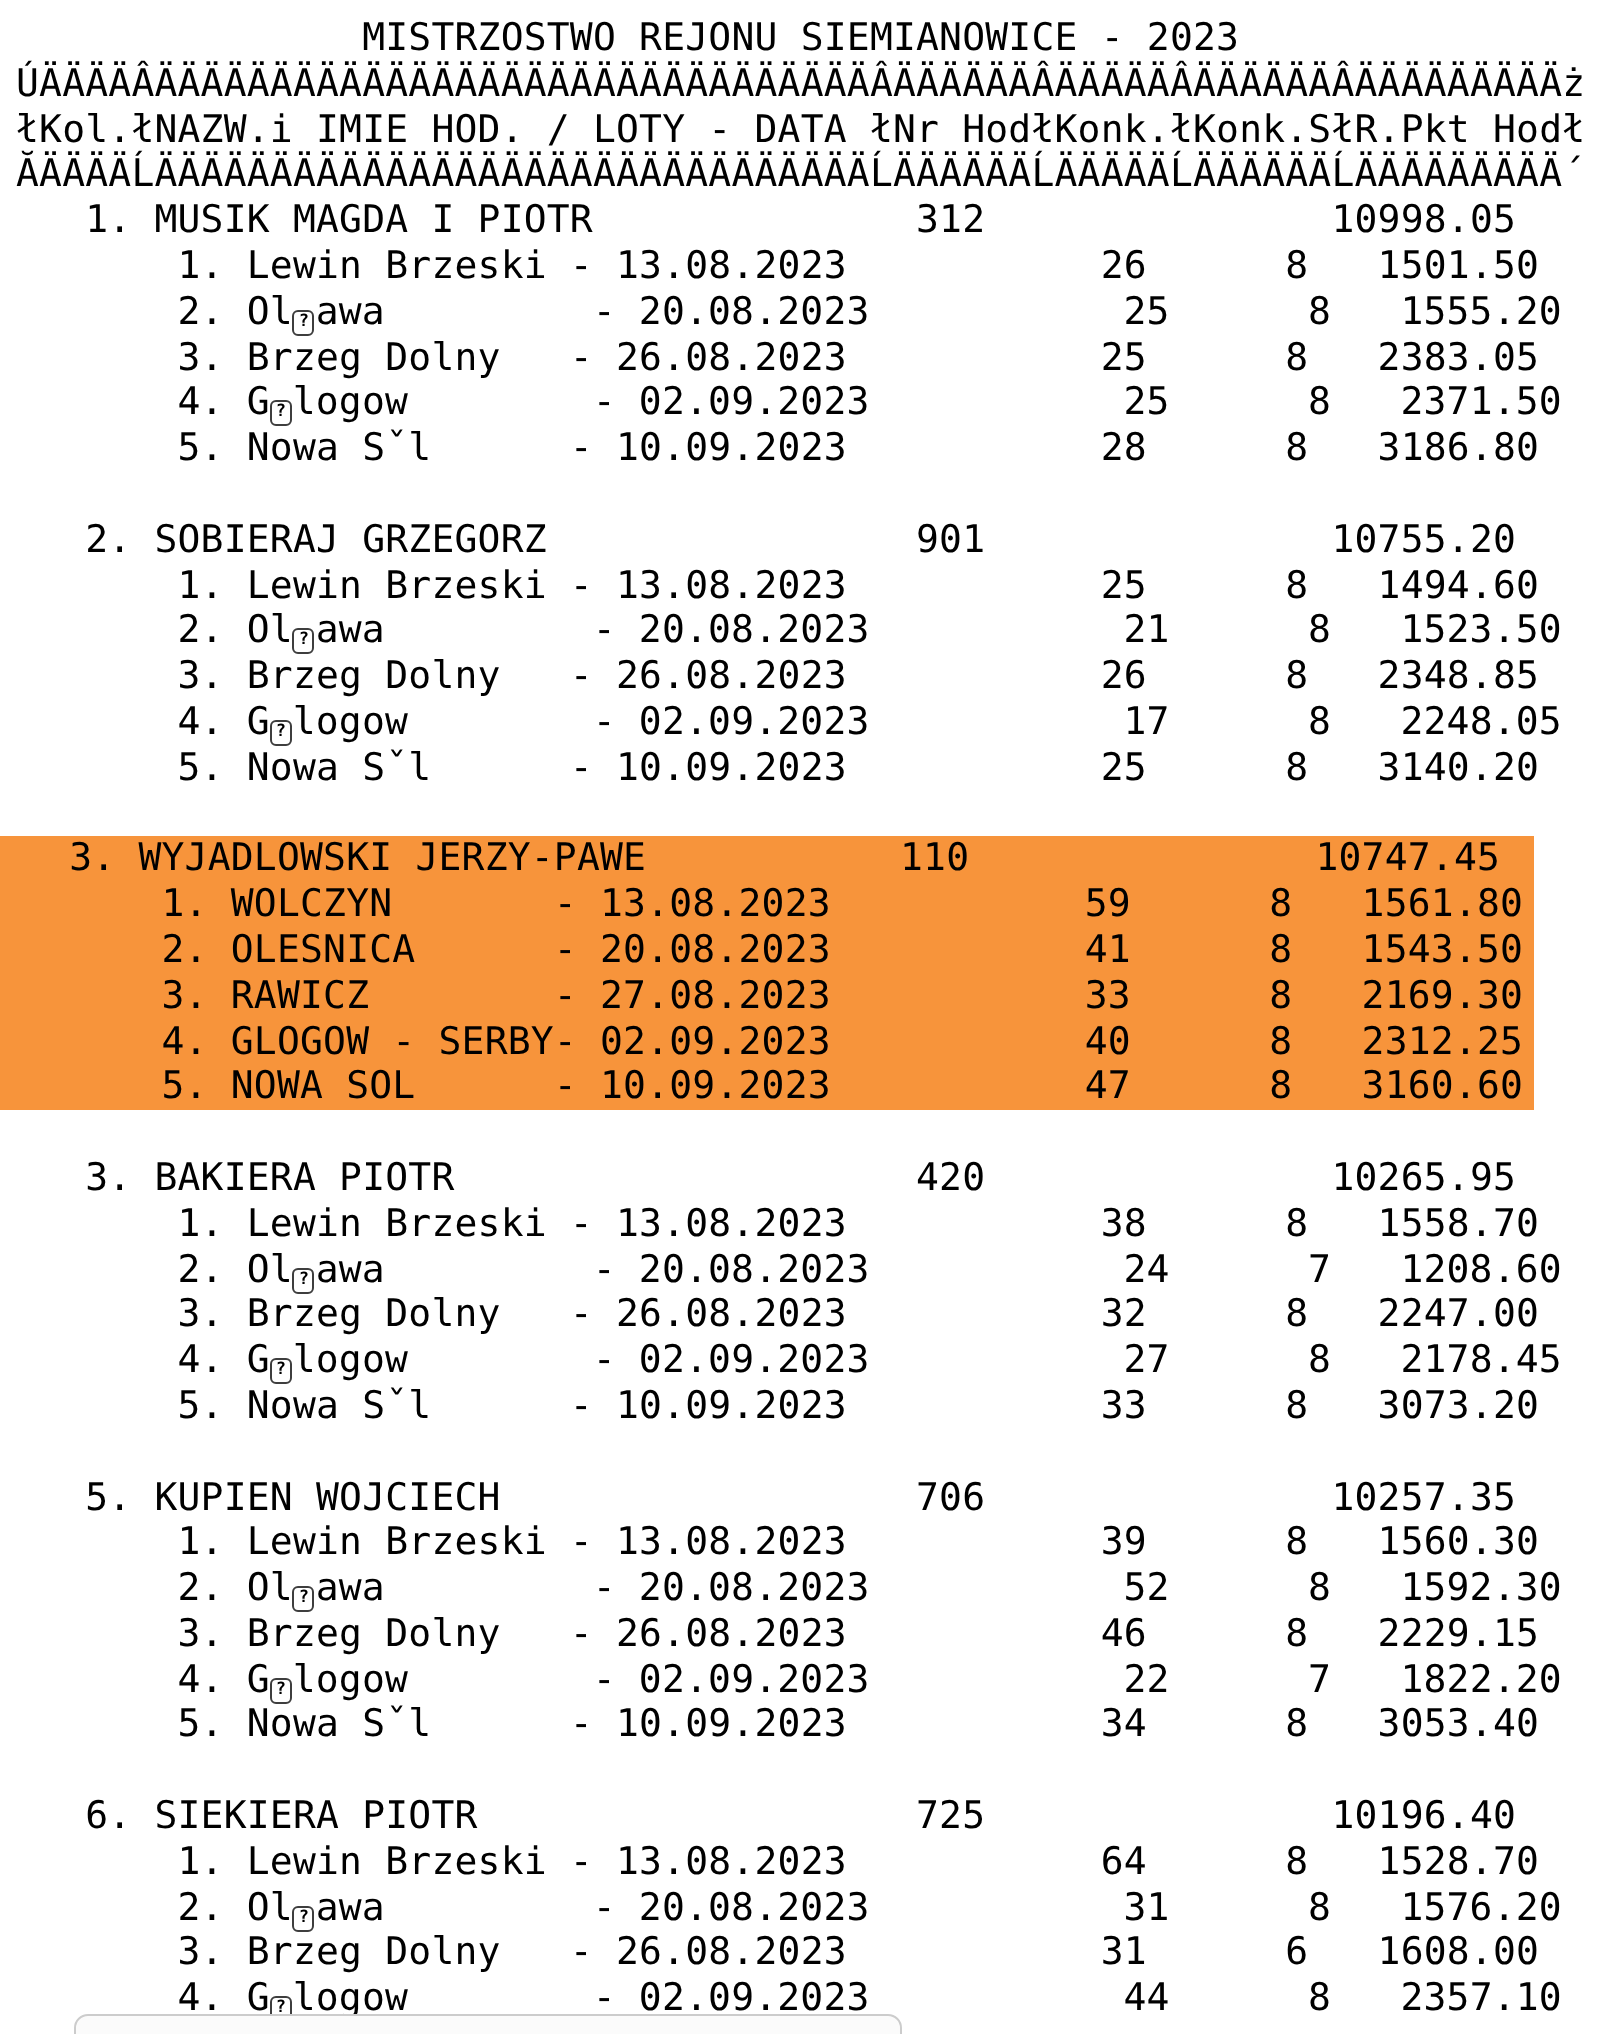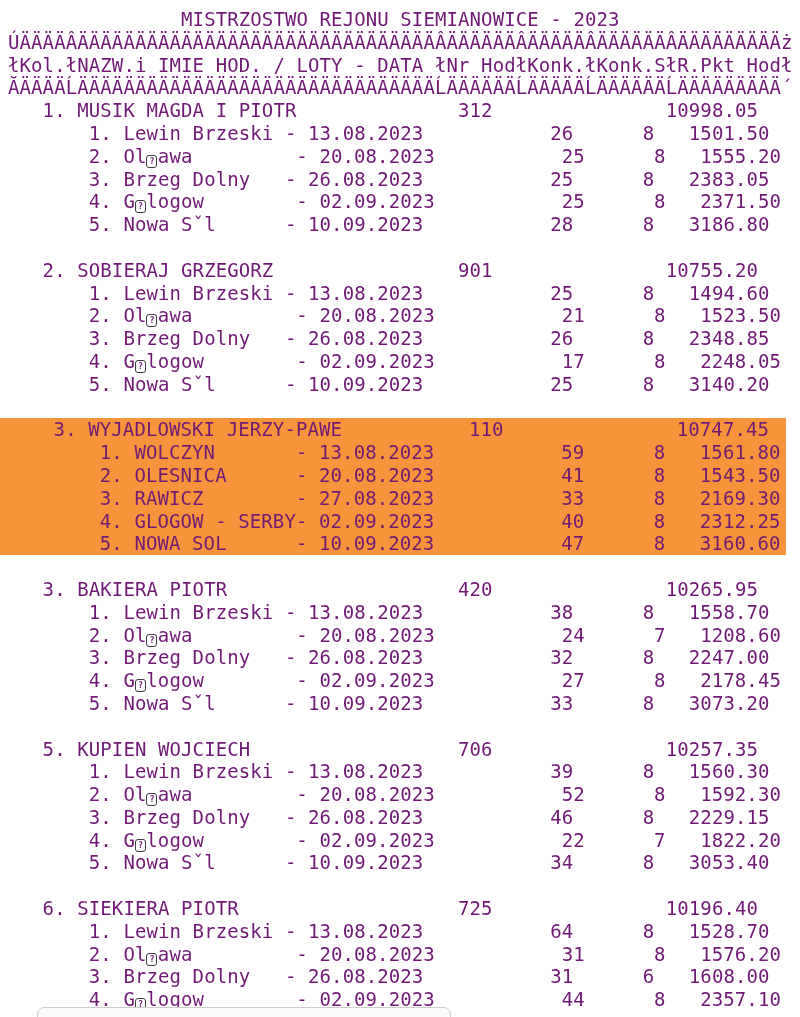--- a/index.html
+++ b/index.html
@@ -1,25 +1,25 @@
 <!DOCTYPE html>
 <html><head>
 <meta charset="utf-8">
 <style>
   html,body{margin:0;padding:0;background:#ffffff;}
   body{width:800px;height:1017px;overflow:hidden;}
   .page{
     position:relative;width:800px;height:1017px;overflow:hidden;
     font-family:"DejaVu Sans Mono","Liberation Mono",monospace;
     font-size:19px;line-height:22.8px;letter-spacing:0.1px;
-    color:#701a75;background:#ffffff;
+    color:#000000;background:#ffffff;
   }
   .text-area{position:absolute;left:8px;top:8px;margin:0;font:inherit;letter-spacing:inherit;}
   .ln{height:22.8px;white-space:pre;}
-  .hl{background:#f7943b;margin-left:-8px;padding-left:19px;width:767px;}
+  .hl{background:#f7943b;margin-left:-8px;padding-left:0;width:767px;}
   .nd{
     display:inline-block;box-sizing:border-box;
     width:11px;height:13px;margin-right:0.4px;
     border:1.6px solid #3e3e3e;border-radius:3px;
     font-size:8.5px;line-height:10px;text-align:center;
     vertical-align:-1px;font-weight:bold;letter-spacing:0;
   }
   .scroll-thumb{
     position:absolute;left:37px;top:1007px;width:412px;height:12px;
     background:#fbfbfb;border:1px solid #cccccc;

